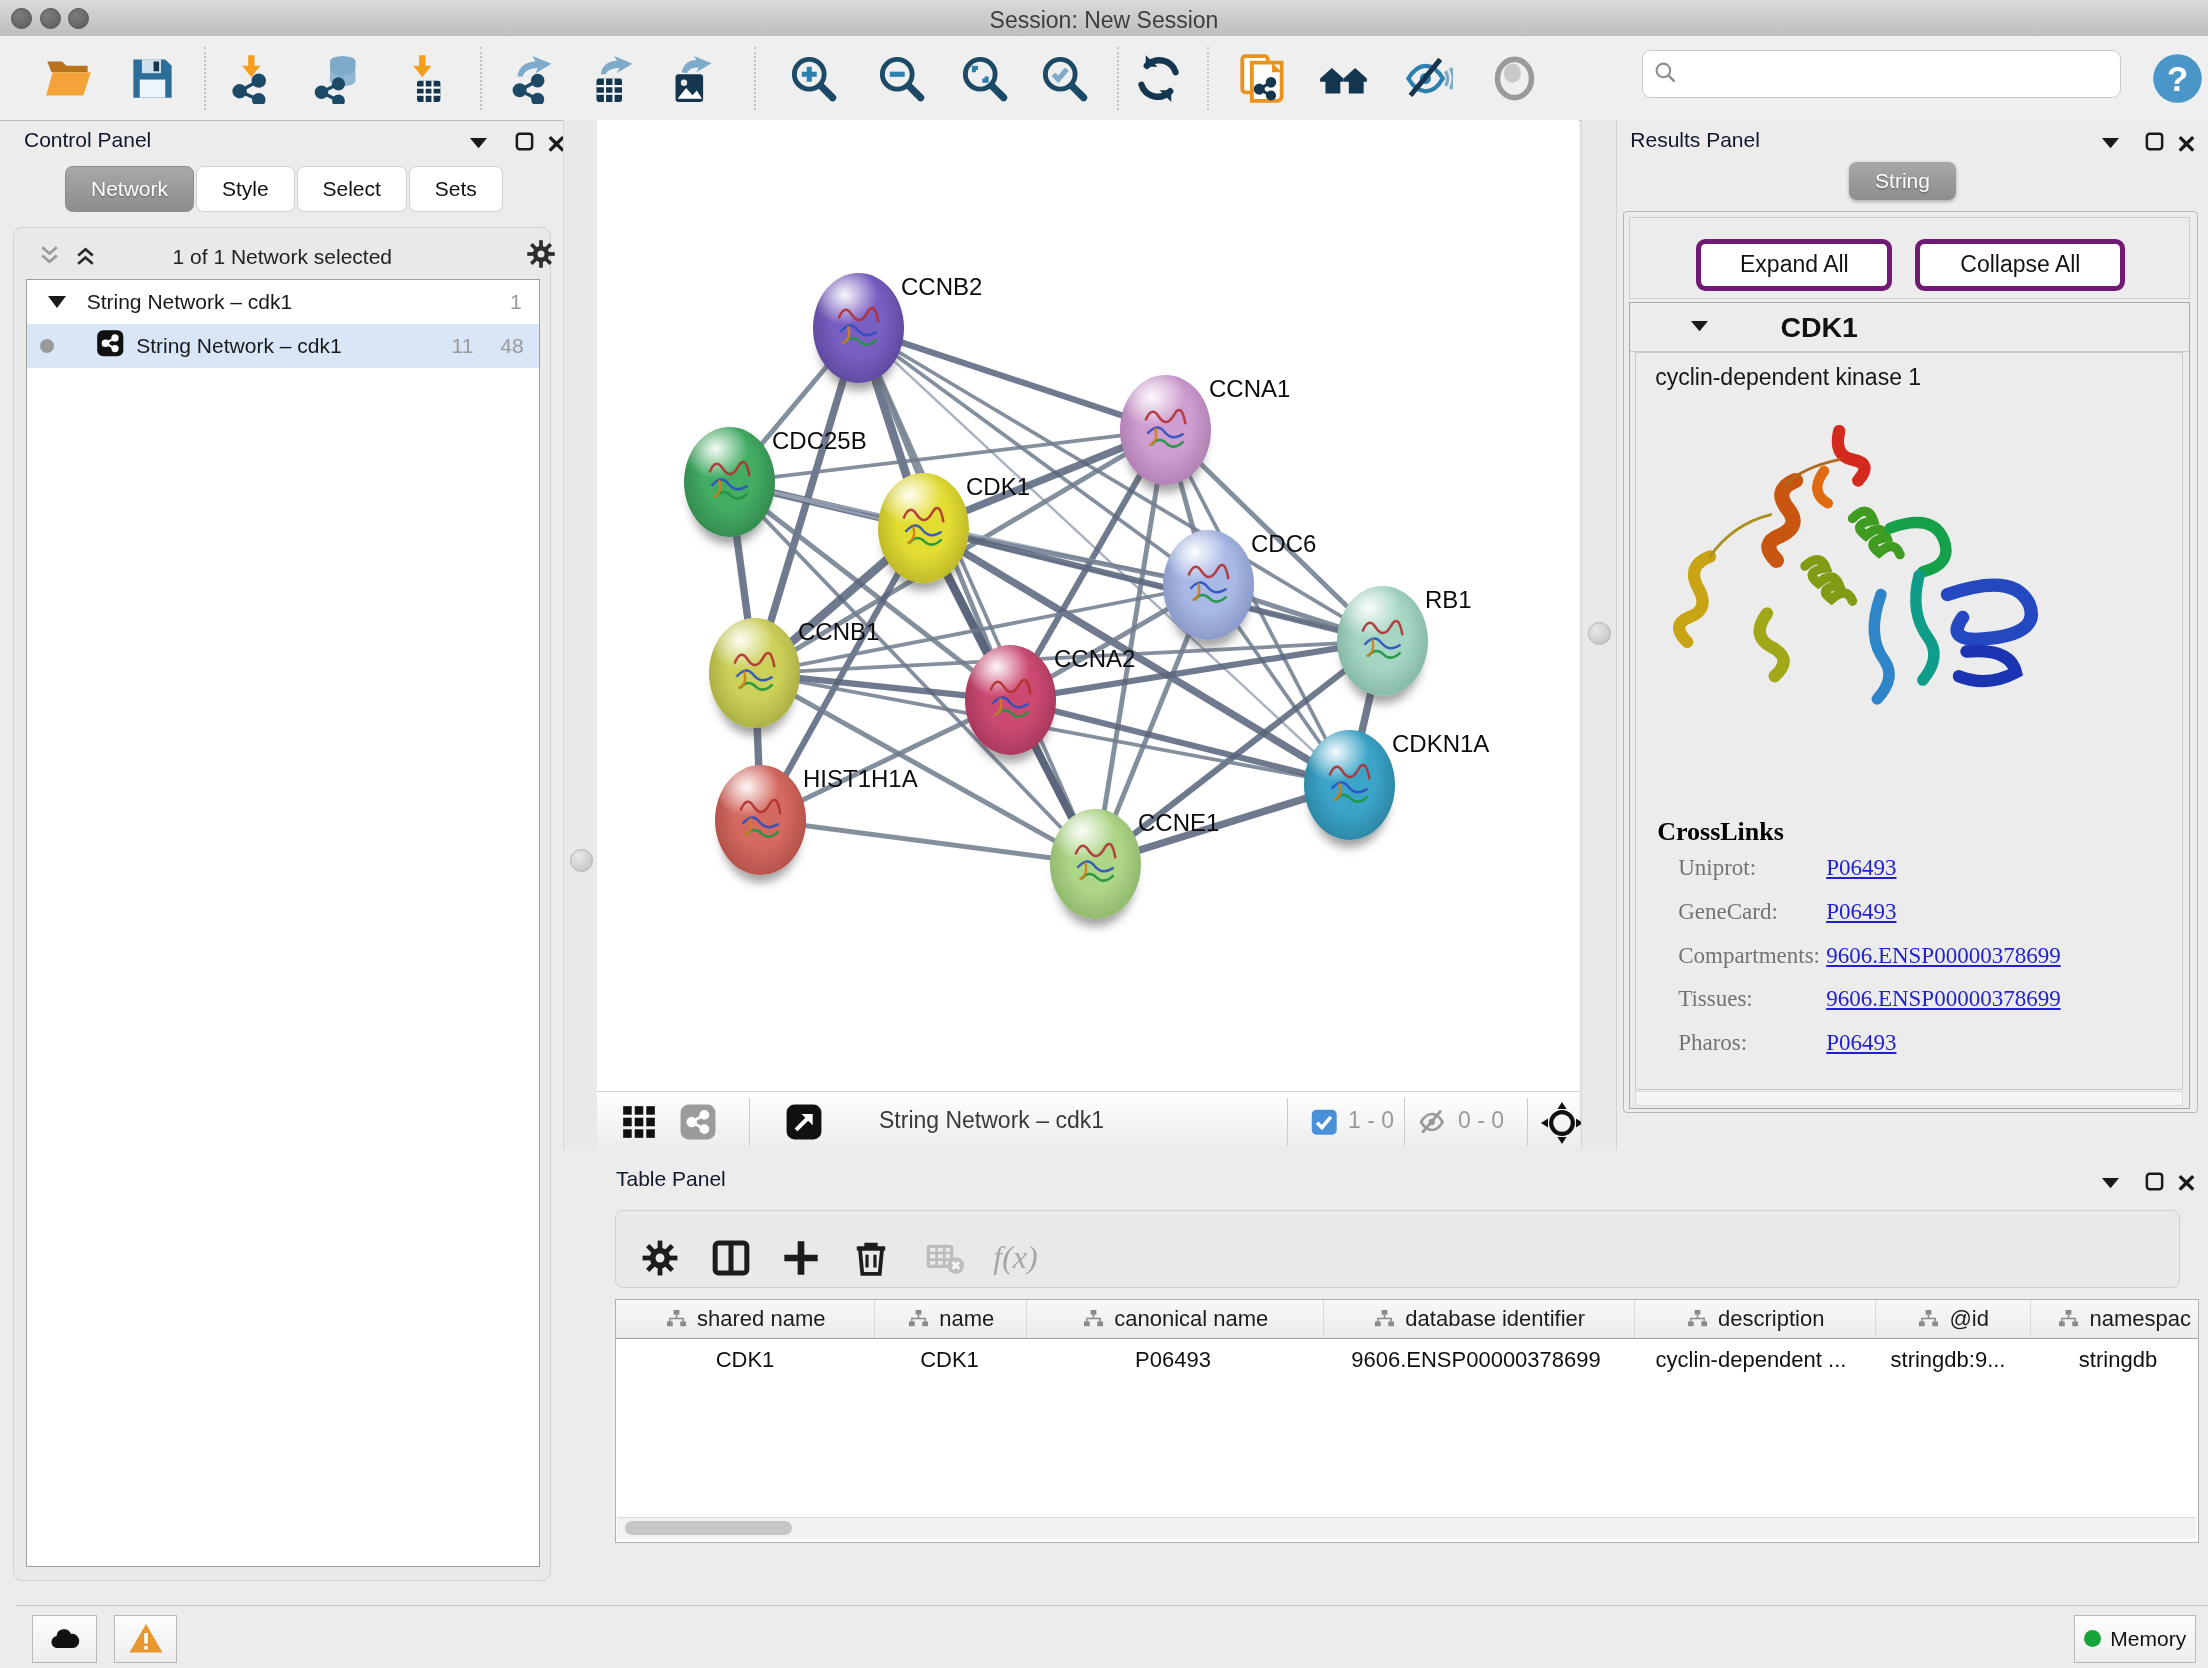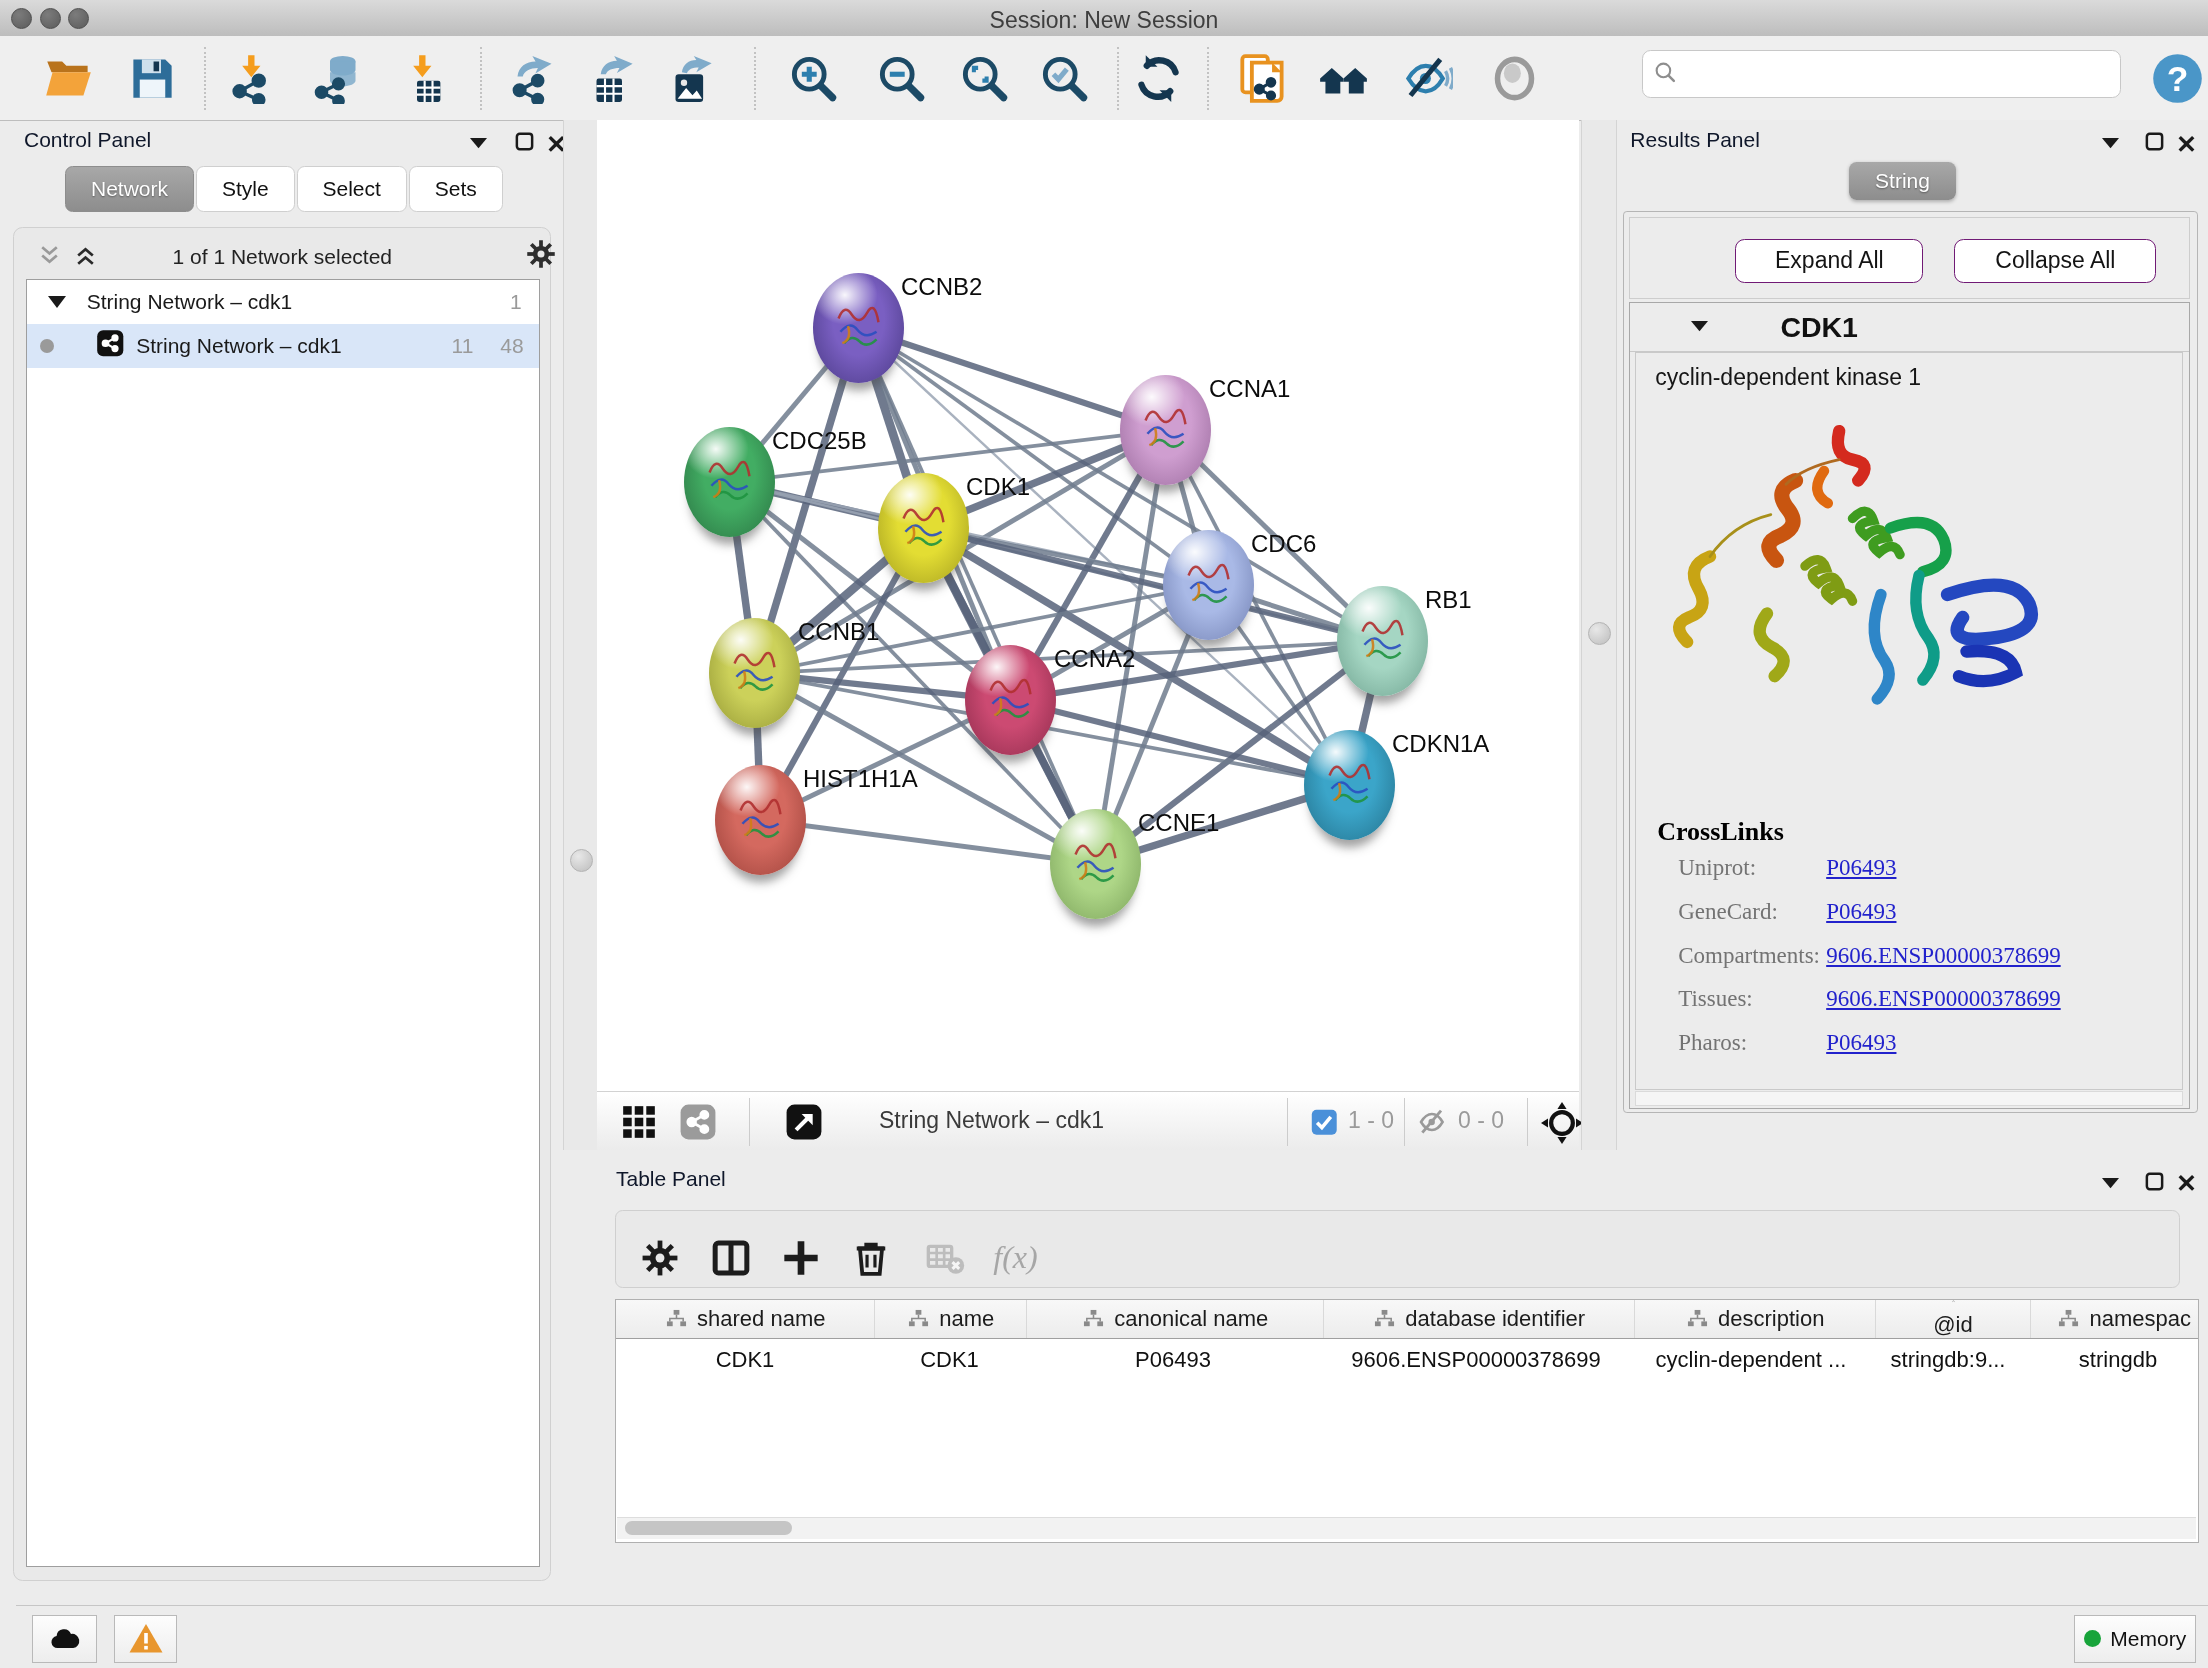--- a/index.html
+++ b/index.html
@@ -44,22 +44,22 @@
   .cf-count{font-size:23px;color:#9a9a9a;top:15px;}
   
   .vsplit{top:120px;width:34px;height:1030px;background:#e9e9e9;border-left:1px solid #d4d4d4;border-right:1px solid #d4d4d4;}
   .knob{width:21px;height:21px;border-radius:50%;background:radial-gradient(circle at 35% 30%,#e8e8e8,#bdbdbd);border:1px solid #b3b3b3;}
   
   #results-panel{left:1617px;top:120px;width:592px;height:1030px;background:#ececec;}
   #rp-tab{left:232px;top:42px;width:107px;height:38px;background:linear-gradient(#a8a8a8,#8d8d8d);
      border-radius:7.6px;color:#fff;font-size:21px;display:flex;align-items:center;justify-content:center;text-shadow:0 1px 1.9px rgba(0,0,0,.4);box-shadow:0 1.9px 3.8px rgba(0,0,0,.25);}
   #rp-outer{left:5.7px;top:91px;width:573px;height:900px;border:1px solid #b5b5b5;border-radius:3.8px;background:#ececec;}
   #rp-btnbox{left:5.7px;top:4.8px;width:559px;height:80px;border:1px solid #cdcdcd;background:#ececec;}
-  .rp-btn{top:21px;height:42px;background:#fff;border:1px solid #701a75;border-radius:9.5px;
-     font-size:23px;color:#141414;display:flex;align-items:center;justify-content:center;margin-left:39px;}
+  .rp-btn{top:21px;height:42px;background:#fff;border:5px solid #701a75;border-radius:9.5px;
+     font-size:23px;color:#141414;display:flex;align-items:center;justify-content:center;}
   #rp-section{left:5.7px;top:90px;width:559px;height:805px;border:1.9px solid #a8a8a8;background:#ececec;}
   #rp-generow{left:0;top:0;width:100%;height:48px;border-bottom:1px solid #c9c9c9;display:flex;align-items:center;}
   #rp-gene{font-size:28.5px;font-weight:bold;color:#111;}
   #rp-content{left:4.8px;top:49px;width:546px;height:736px;border:1px solid #c9c9c9;background:#ececec;}
   #rp-desc{left:19px;top:11.4px;font-size:23px;color:#161616;}
   .serif{font-family:"Liberation Serif",serif;}
   #rp-crosslinks-title{left:21px;top:464px;font-size:26px;font-weight:bold;color:#000;}
   .cl-row{position:absolute;left:42px;width:495px;height:38px;font-size:23px;}
   .cl-label{color:#737373;}
   .cl-link{position:absolute;left:148px;color:#2222cc;text-decoration:underline;}
@@ -715,21 +715,21 @@
           <svg width="23" height="21" viewBox="0 0 24 22">
             <g fill="#8a8a8a">
               <rect x="9" y="1" width="6" height="5"></rect>
               <rect x="2" y="13" width="6" height="5"></rect>
               <rect x="16" y="13" width="6" height="5"></rect>
             </g>
             <path d="M12 6v4M5 13v-3h14v3" stroke="#8a8a8a" stroke-width="1.6" fill="none"></path>
           </svg>
           <span>description</span>
         </div>
-        <div class="th" style="width: 154px; flex-direction: column;">
+        <div class="th" style="width: 154px;">
           <svg width="23" height="21" viewBox="0 0 24 22">
             <g fill="#8a8a8a">
               <rect x="9" y="1" width="6" height="5"></rect>
               <rect x="2" y="13" width="6" height="5"></rect>
               <rect x="16" y="13" width="6" height="5"></rect>
             </g>
             <path d="M12 6v4M5 13v-3h14v3" stroke="#8a8a8a" stroke-width="1.6" fill="none"></path>
           </svg>
           <span>@id</span>
         </div>

